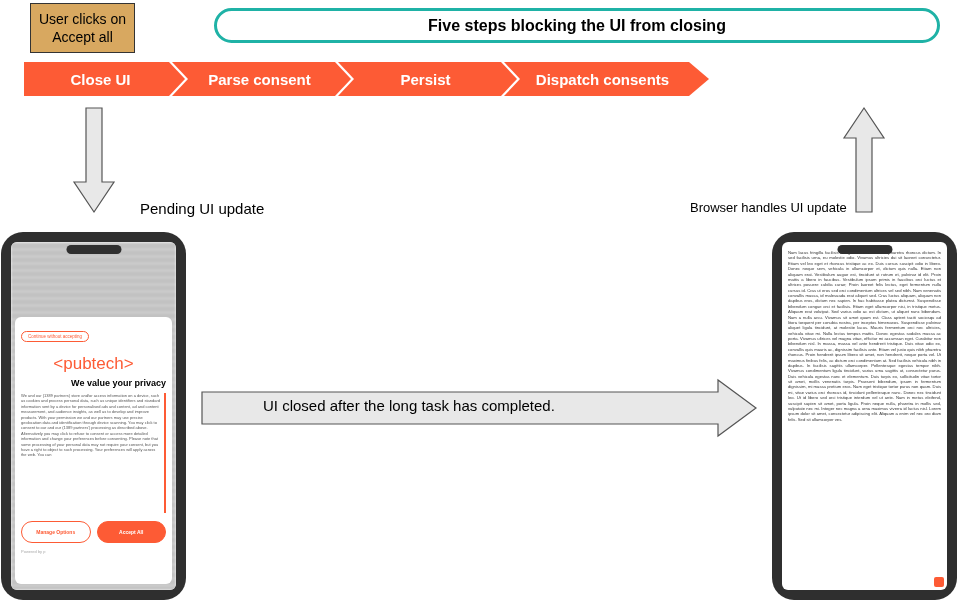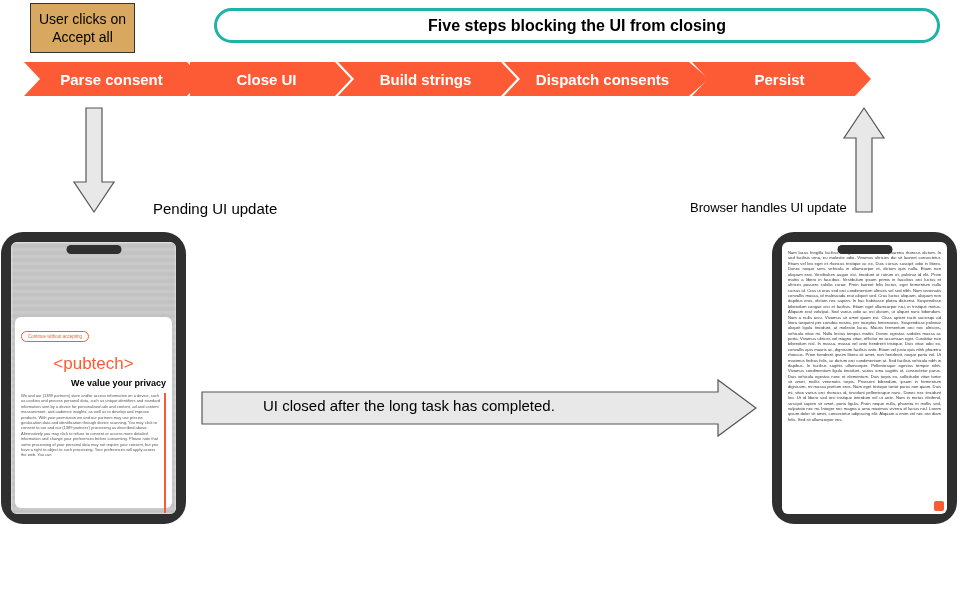--- a/index.html
+++ b/index.html
@@ -106,41 +106,41 @@
     left: 200px;
     top: 378px;
   }
   .arrow-shape {
     fill: #e8e8e8;
     stroke: #555;
     stroke-width: 1.2;
   }
   .label-pending {
     position: absolute;
-    left: 153px;
+    left: 140px;
     top: 200px;
     font-size: 15px;
   }
   .label-browser {
     position: absolute;
     left: 690px;
     top: 200px;
     font-size: 13px;
   }
   .label-closed {
     position: absolute;
     left: 263px;
     top: 397px;
     font-size: 15px;
   }
   
   .phone {
     position: absolute;
     width: 185px;
-    height: 292px;
+    height: 368px;
     background: #2f2f2f;
     border-radius: 22px;
     padding: 10px;
   }
   .phone-left { left: 1px; top: 232px; }
   .phone-right { left: 772px; top: 232px; }
   .screen {
     width: 100%;
     height: 100%;
     background: #fff;
@@ -259,34 +259,31 @@
 
 <div class="user-action">
   <span>User clicks on Accept all</span>
 </div>
 
 <div class="banner">
   <span>Five steps blocking the UI from closing</span>
 </div>
 
 <div class="pipeline">
+  <div class="step step1 first">
+      <span>Close UI</span>
+    </div>
   <div class="step step2">
       <span>Parse consent</span>
     </div>
-  <div class="step step1 first">
-      <span>Close UI</span>
-    </div>
-  <div class="step step3">
-      <span>Build strings</span>
+  <div class="step step4">
+      <span>Persist</span>
     </div>
   <div class="step step5 last">
       <span>Dispatch consents</span>
-    </div>
-  <div class="step step4">
-      <span>Persist</span>
     </div>
 </div>
 
 <svg class="down-arrow" width="44" height="110">
   <path class="arrow-shape" d="M14 2 H30 V76 H42 L22 106 L2 76 H14 Z"></path>
 </svg>
 
 <svg class="up-arrow" width="44" height="110">
   <path class="arrow-shape" d="M14 108 H30 V34 H42 L22 4 L2 34 H14 Z"></path>
 </svg>

